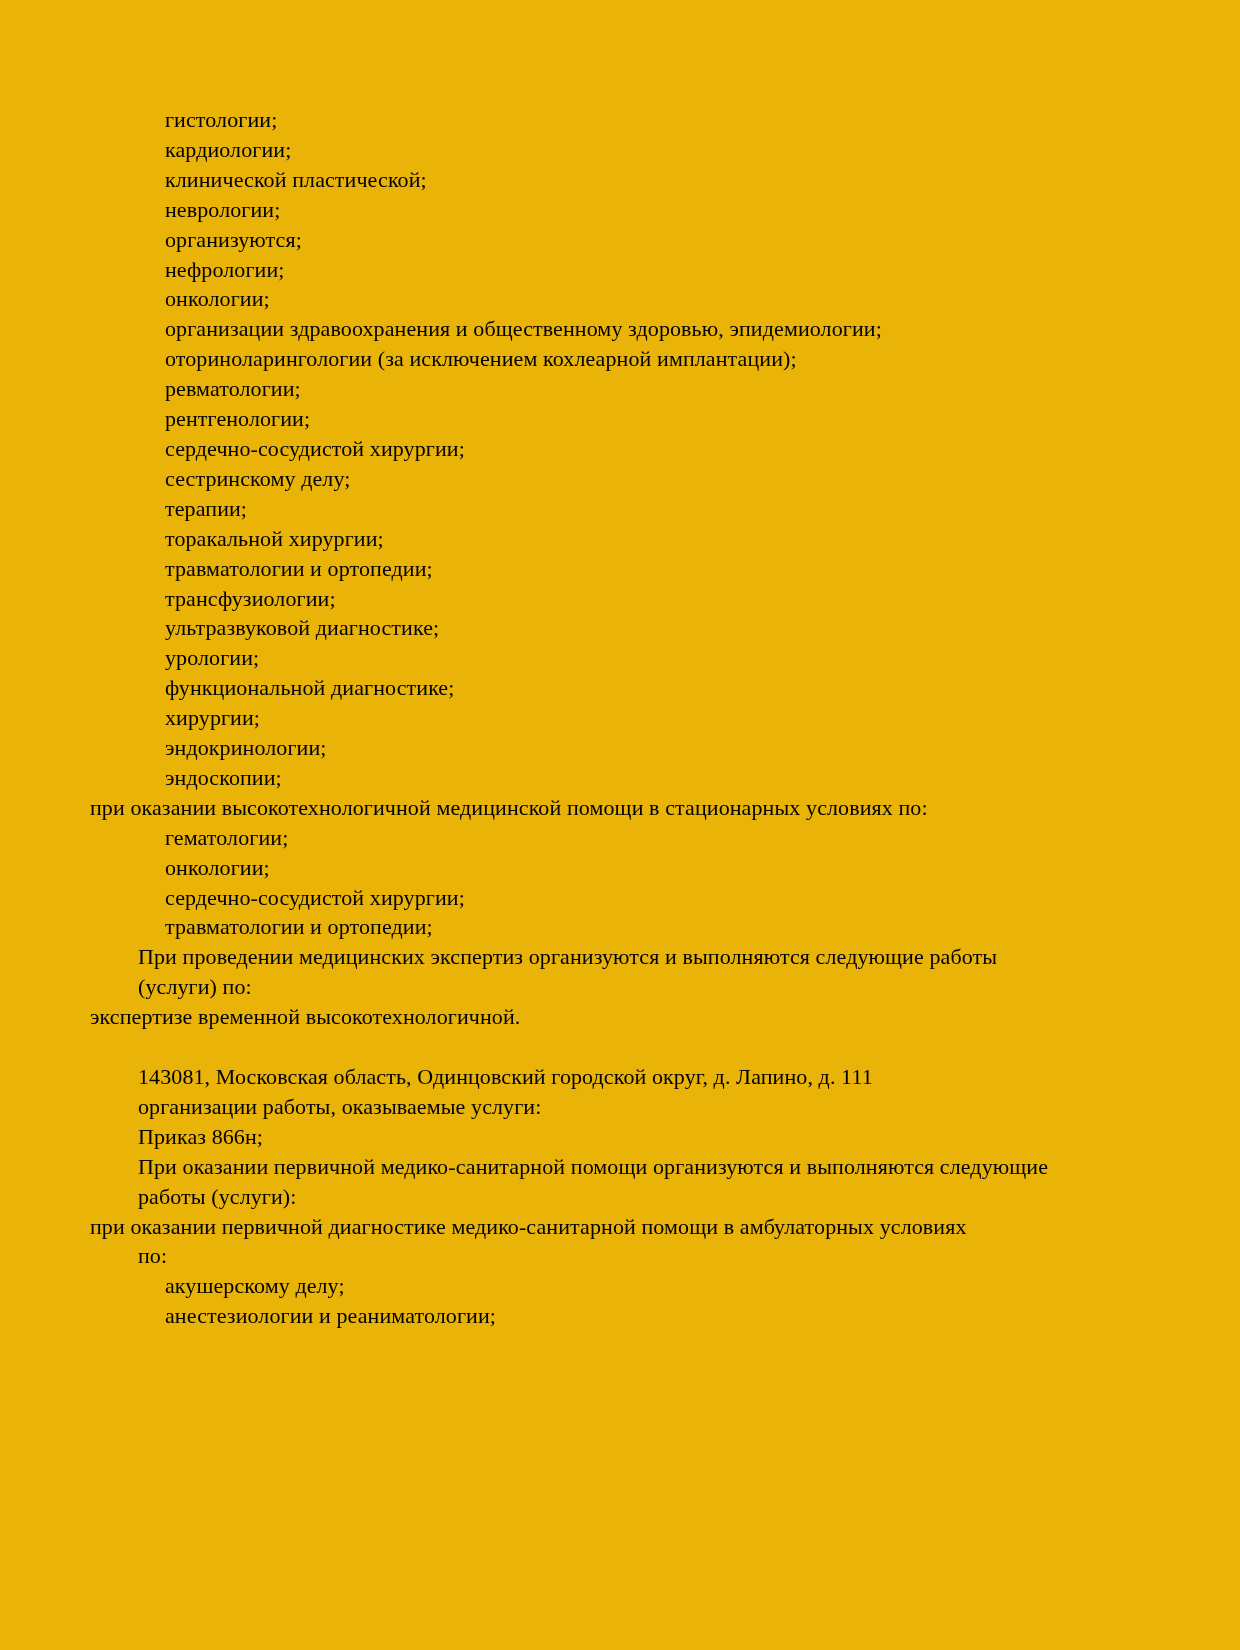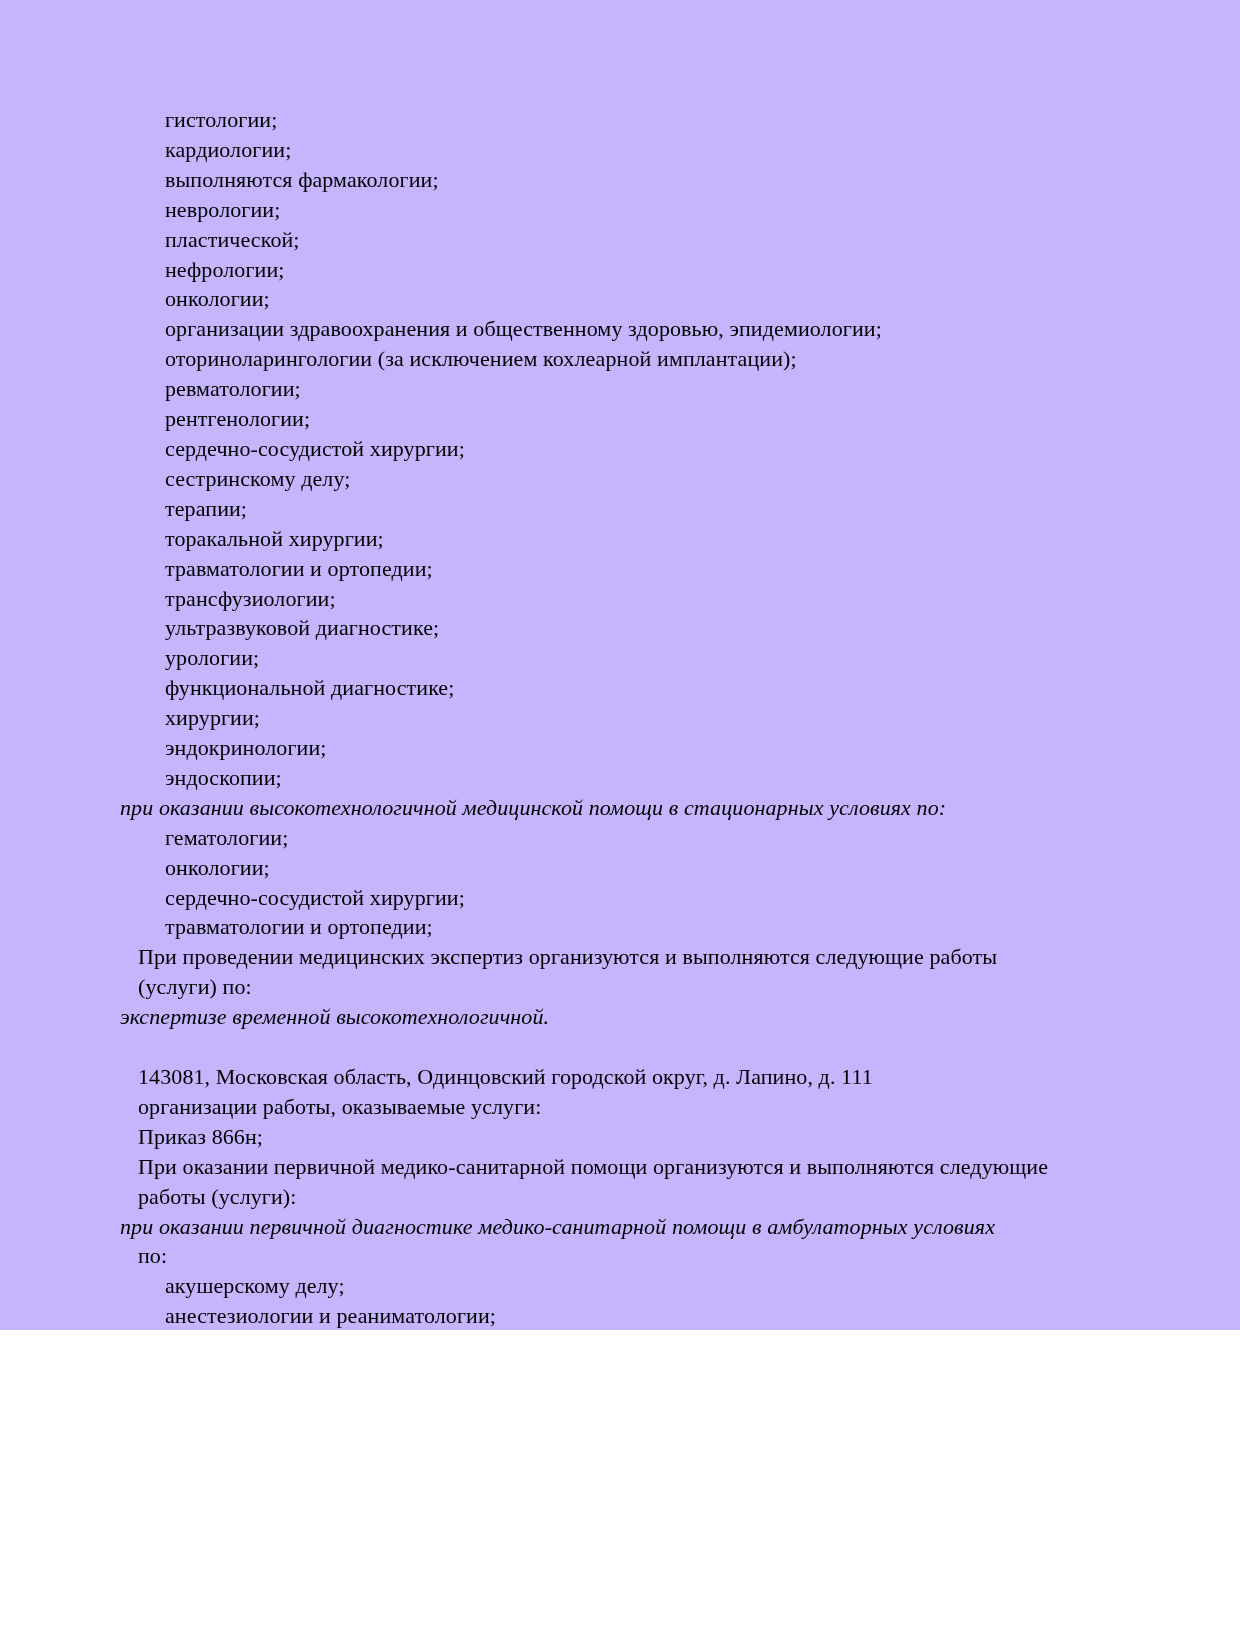--- a/index.html
+++ b/index.html
@@ -3,54 +3,54 @@
 <meta charset="utf-8">
 <style>
   html, body {
     margin: 0;
     padding: 0;
     background: #ffffff;
   }
   .page {
     position: relative;
     width: 1240px;
-    height: 1330px;
-    background: #c4b5fd;
+    height: 1650px;
+    background: #eab308;
     overflow: hidden;
     font-family: "Liberation Serif", "DejaVu Serif", serif;
     font-size: 22px;
     color: #000000;
     -webkit-font-smoothing: antialiased;
   }
   .doc-body {
     position: absolute;
     top: 105px;
     left: 0;
     right: 0;
   }
   .doc-line {
     line-height: 29.9px;
     min-height: 29.9px;
     white-space: nowrap;
     letter-spacing: 0.1px;
   }
   .indent-0 { padding-left: 138px; }
-  .indent-1 { padding-left: 120px; font-style: italic; }
+  .indent-1 { padding-left: 90px; }
   .indent-2 { padding-left: 165px; }
 </style>
 </head>
 <body>
 
 <div class="page">
   <div class="doc-body">
       <div class="doc-line indent-2">гистологии;</div>
       <div class="doc-line indent-2">кардиологии;</div>
-      <div class="doc-line indent-2">выполняются фармакологии;</div>
+      <div class="doc-line indent-2">клинической пластической;</div>
       <div class="doc-line indent-2">неврологии;</div>
-      <div class="doc-line indent-2">пластической;</div>
+      <div class="doc-line indent-2">организуются;</div>
       <div class="doc-line indent-2">нефрологии;</div>
       <div class="doc-line indent-2">онкологии;</div>
       <div class="doc-line indent-2">организации здравоохранения и общественному здоровью, эпидемиологии;</div>
       <div class="doc-line indent-2">оториноларингологии (за исключением кохлеарной имплантации);</div>
       <div class="doc-line indent-2">ревматологии;</div>
       <div class="doc-line indent-2">рентгенологии;</div>
       <div class="doc-line indent-2">сердечно-сосудистой хирургии;</div>
       <div class="doc-line indent-2">сестринскому делу;</div>
       <div class="doc-line indent-2">терапии;</div>
       <div class="doc-line indent-2">торакальной хирургии;</div>

